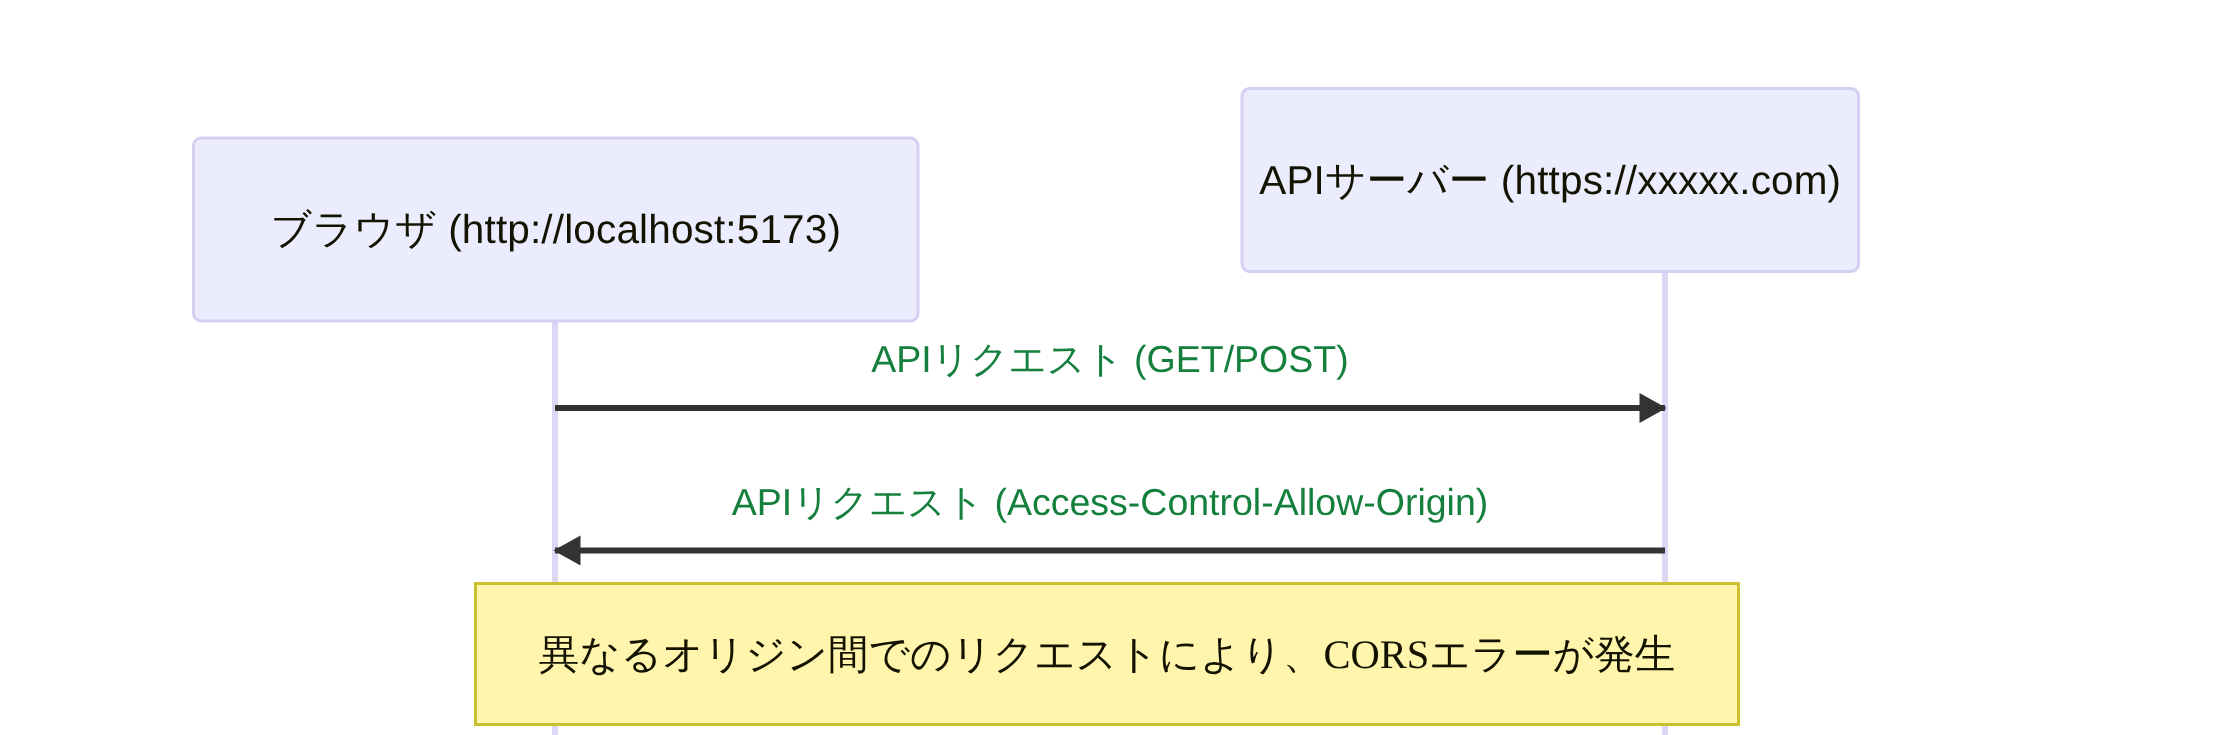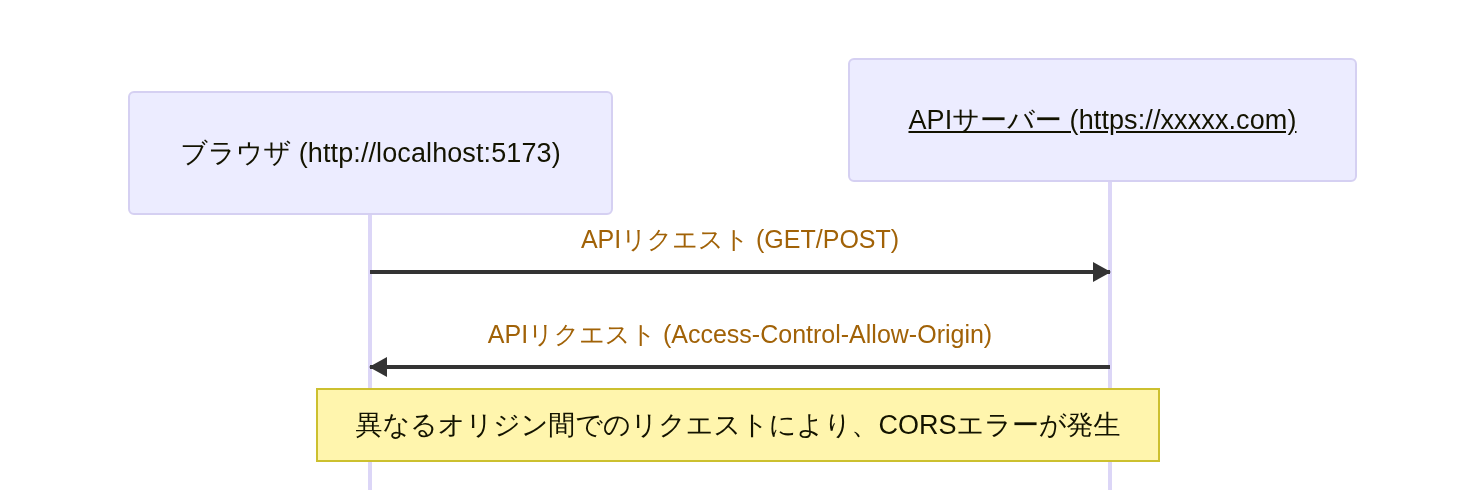--- a/index.html
+++ b/index.html
@@ -73,21 +73,21 @@
   .arrowhead.left {
     left: -1px;
     border-right: 18px solid #333333;
   }
   .message-label {
     position: absolute;
     bottom: 14px;
     width: 100%;
     text-align: center;
     font-size: 25px;
-    color: #a16207;
+    color: #15803d;
     white-space: nowrap;
   }
 
   
   .note-box {
     position: absolute;
     box-sizing: border-box;
     background: #fff5ad;
     border: 2px solid #ccc02f;
     display: flex;
@@ -106,33 +106,33 @@
 
 <div id="diagram-root">
 
   <div class="lifeline" style="left:368px; top:178px; height:312px;"></div>
   <div class="lifeline" style="left:1108px; top:178px; height:312px;"></div>
 
   <div class="participant-box" style="left:128px; top:58px; width:485px; height:124px;margin-top:33px;">
     <span class="participant-label">ブラウザ (http://localhost:5173)</span>
   </div>
 
-  <div class="participant-box" style="left:848px; top:58px; width:509px; height:124px;text-decoration:underline;">
+  <div class="participant-box" style="left:827px; top:58px; width:413px; height:124px;">
     <span class="participant-label">APIサーバー (https://xxxxx.com)</span>
   </div>
 
   <div class="message" style="left:370px; top:270px; width:740px;">
     <div class="message-label">APIリクエスト (GET/POST)</div>
     <div class="message-line"></div>
     <div class="arrowhead right"></div>
   </div>
 
   <div class="message" style="left:370px; top:365px; width:740px;">
     <div class="message-label">APIリクエスト (Access-Control-Allow-Origin)</div>
     <div class="message-line"></div>
     <div class="arrowhead left"></div>
   </div>
 
-  <div class="note-box" style="left:316px; top:388px; width:844px; height:74px;">
+  <div class="note-box" style="left:316px; top:388px; width:844px; height:96px;font-family:Liberation Serif, serif;">
     <span class="note-label">異なるオリジン間でのリクエストにより、CORSエラーが発生</span>
   </div>
 
 </div>
 
 </body></html>

